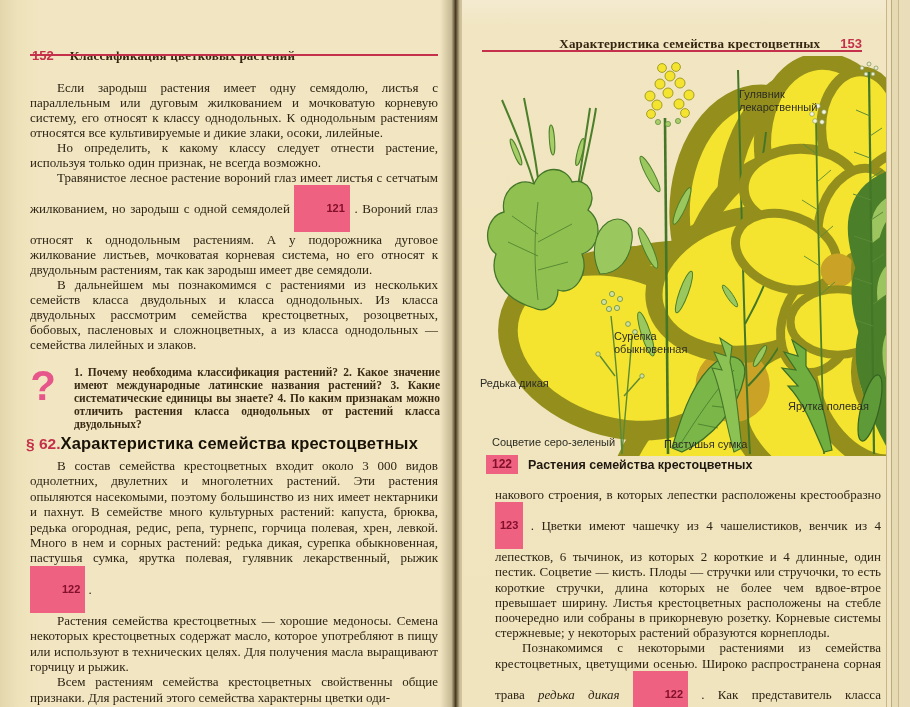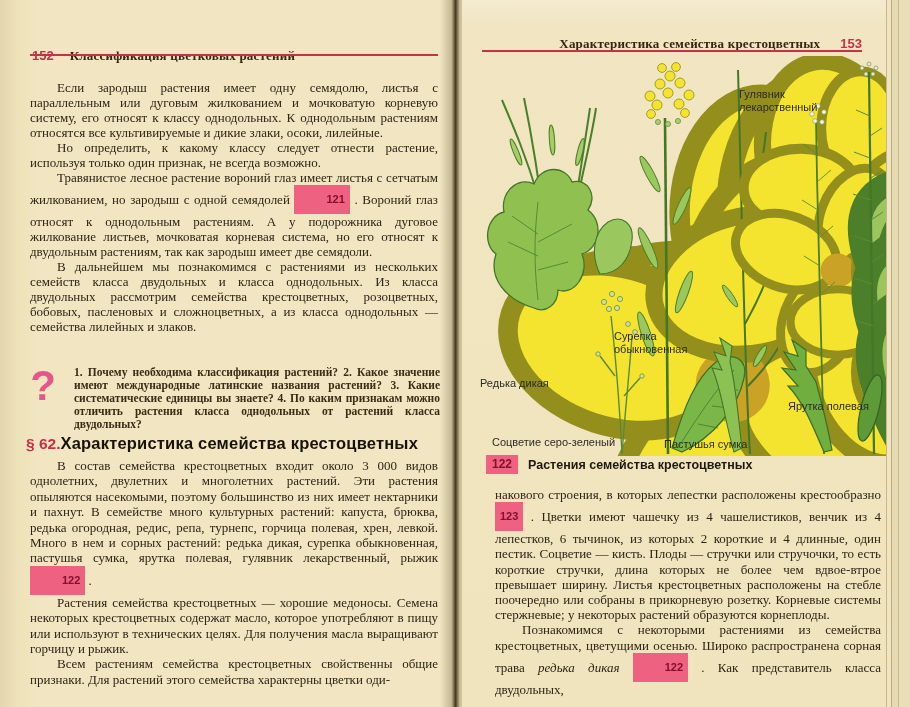--- a/index.html
+++ b/index.html
@@ -27,21 +27,21 @@
   .body-text{position:absolute;text-align:justify;}
   .body-text p{margin:0;font-size:13px;line-height:15px;text-indent:27px;}
   .body-text p.noindent{text-indent:0;}
   #left-block-1{left:30px;width:408px;top:80px;}
   #left-block-2{left:30px;width:408px;top:458px;}
   #left-block-2 p{line-height:15.4px;}
   #right-block{left:33px;width:386px;top:487px;}
   #right-block p{line-height:15.2px;}
   .badge{display:inline-block;background:#ef6180;color:#83102a;
     font-family:"Liberation Sans",sans-serif;font-weight:bold;font-size:11px;
-    line-height:13px;padding:8px 5px;vertical-align:1px;}
+    line-height:13px;padding:17px 5px;vertical-align:1px;}
   em{font-style:italic;}
   
   .questions{position:absolute;left:26px;top:366px;width:414px;display:flex;gap:14px;}
   .qmark{font-family:"Liberation Sans",sans-serif;font-weight:bold;font-size:42px;
     line-height:40px;color:#e7568b;width:34px;flex:0 0 34px;text-align:center;}
   .qtext{font-size:11.5px;line-height:13px;font-weight:600;text-align:justify;color:#3a2b16;}
   .qtext strong{font-weight:bold;}
   
   .section-head{position:absolute;left:26px;top:434px;display:flex;align-items:baseline;
     font-family:"Liberation Sans",sans-serif;font-weight:bold;}

